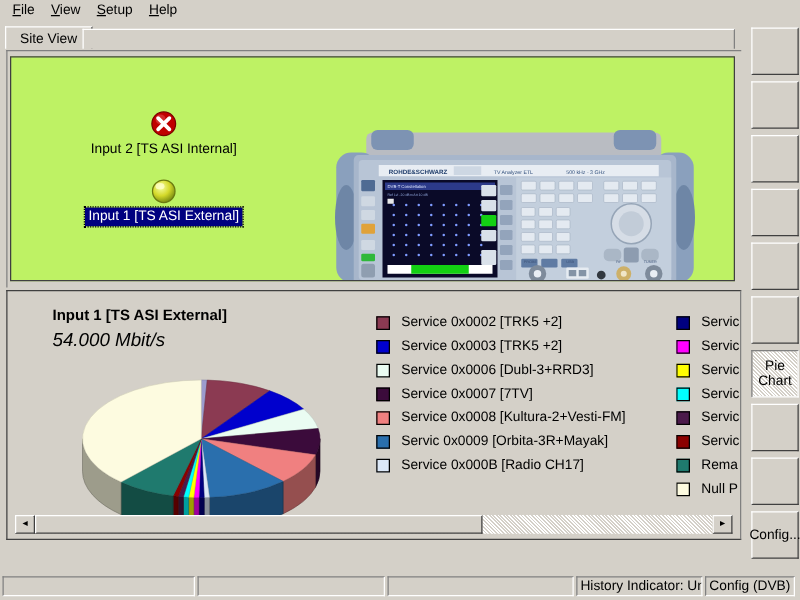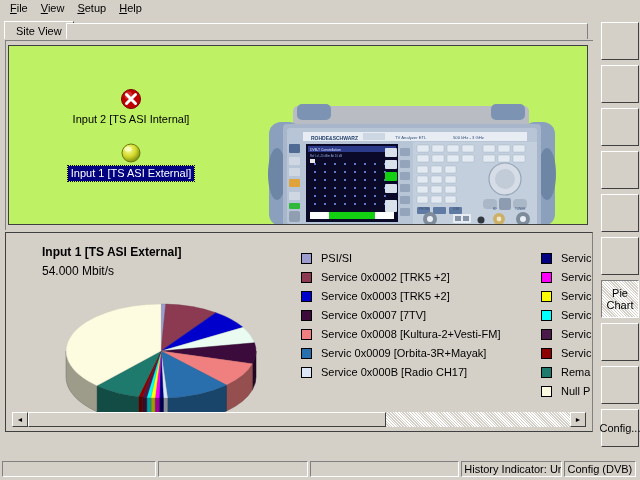--- a/index.html
+++ b/index.html
@@ -37,21 +37,21 @@
   .node .bulb{width:22px;height:22px;margin:0 auto 2px auto;}
   .node .lbl{display:inline-block;padding:1px 3px;font-size:11px;line-height:13px;white-space:nowrap;}
   .node .lbl.sel{background:#000080;color:#fff;outline:1px dotted #000;}
 
   .instrument{position:absolute;left:258px;top:58px;width:290px;height:135px;}
 
   
   .chartpanel{position:absolute;left:5px;top:232px;width:588px;height:200px;
               background:#d4d0c8;border:1px solid #404040;border-right-color:#808080;box-sizing:border-box;}
   .chart-title{position:absolute;left:36px;top:12px;font-size:12px;font-weight:bold;}
-  .chart-rate{position:absolute;left:36px;top:31px;font-size:12px;}
+  .chart-rate{position:absolute;left:36px;top:31px;font-size:15px;font-style:italic;}
   .pie-wrap{position:absolute;left:30px;top:56px;width:250px;height:125px;}
 
   .legend{position:absolute;top:16px;font-size:11px;line-height:19px;}
   .legend.col1{left:295px;}
   .legend.col2{left:535px;width:60px;overflow:hidden;white-space:nowrap;}
   .legend .row{height:19px;display:flex;align-items:center;white-space:nowrap;}
   .legend .sw{width:9px;height:9px;border:1px solid #000;margin-right:9px;flex:none;}
   .legend .txt{font-size:11px;}
 
   
@@ -356,30 +356,30 @@
             <path d="M125,62 L110.72856903352822,108.46663200268196 A95,47 0 0 1 106.61280053516842,108.11125431983672 Z" fill="#4b1a4b" stroke="rgb(60,21,60)" stroke-width="0.4"></path>
             <path d="M125,62 L106.61280053516842,108.11125431983672 A95,47 0 0 1 102.53259528274633,107.66669144698969 Z" fill="#8b0000" stroke="rgb(111,0,0)" stroke-width="0.4"></path>
             <path d="M125,62 L102.53259528274633,107.66669144698969 A95,47 0 0 1 60.8433832285028,96.66311651583423 Z" fill="#1f7a6e" stroke="rgb(25,98,88)" stroke-width="0.4"></path>
             <path d="M125,62 L60.8433832285028,96.66311651583423 A95,47 0 0 1 124.99999999999982,15 Z" fill="#fdfbe0" stroke="rgb(202,201,179)" stroke-width="0.4"></path>
           </g>
         </svg>
     </div>
 
     <div class="legend col1" id="legend1">
         <div class="row">
-          <span class="sw" style="background: rgb(156, 156, 206);"></span>
-          <span class="txt">PSI/SI</span>
-        </div>
-        <div class="row">
           <span class="sw" style="background: rgb(139, 58, 82);"></span>
           <span class="txt">Service  0x0002 [TRK5 +2]</span>
         </div>
         <div class="row">
           <span class="sw" style="background: rgb(0, 0, 205);"></span>
           <span class="txt">Service  0x0003 [TRK5 +2]</span>
+        </div>
+        <div class="row">
+          <span class="sw" style="background: rgb(234, 252, 242);"></span>
+          <span class="txt">Service  0x0006 [Dubl-3+RRD3]</span>
         </div>
         <div class="row">
           <span class="sw" style="background: rgb(59, 11, 59);"></span>
           <span class="txt">Service  0x0007 [7TV]</span>
         </div>
         <div class="row">
           <span class="sw" style="background: rgb(240, 128, 128);"></span>
           <span class="txt">Service  0x0008 [Kultura-2+Vesti-FM]</span>
         </div>
         <div class="row">

